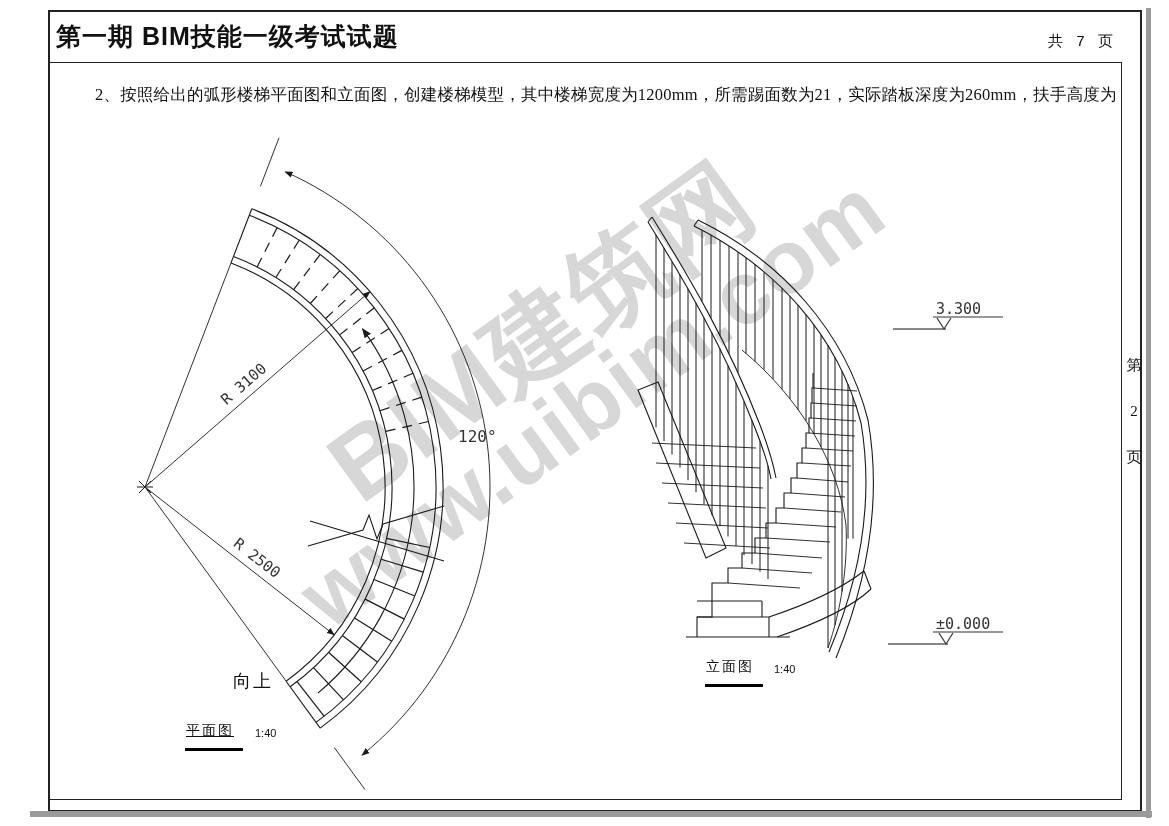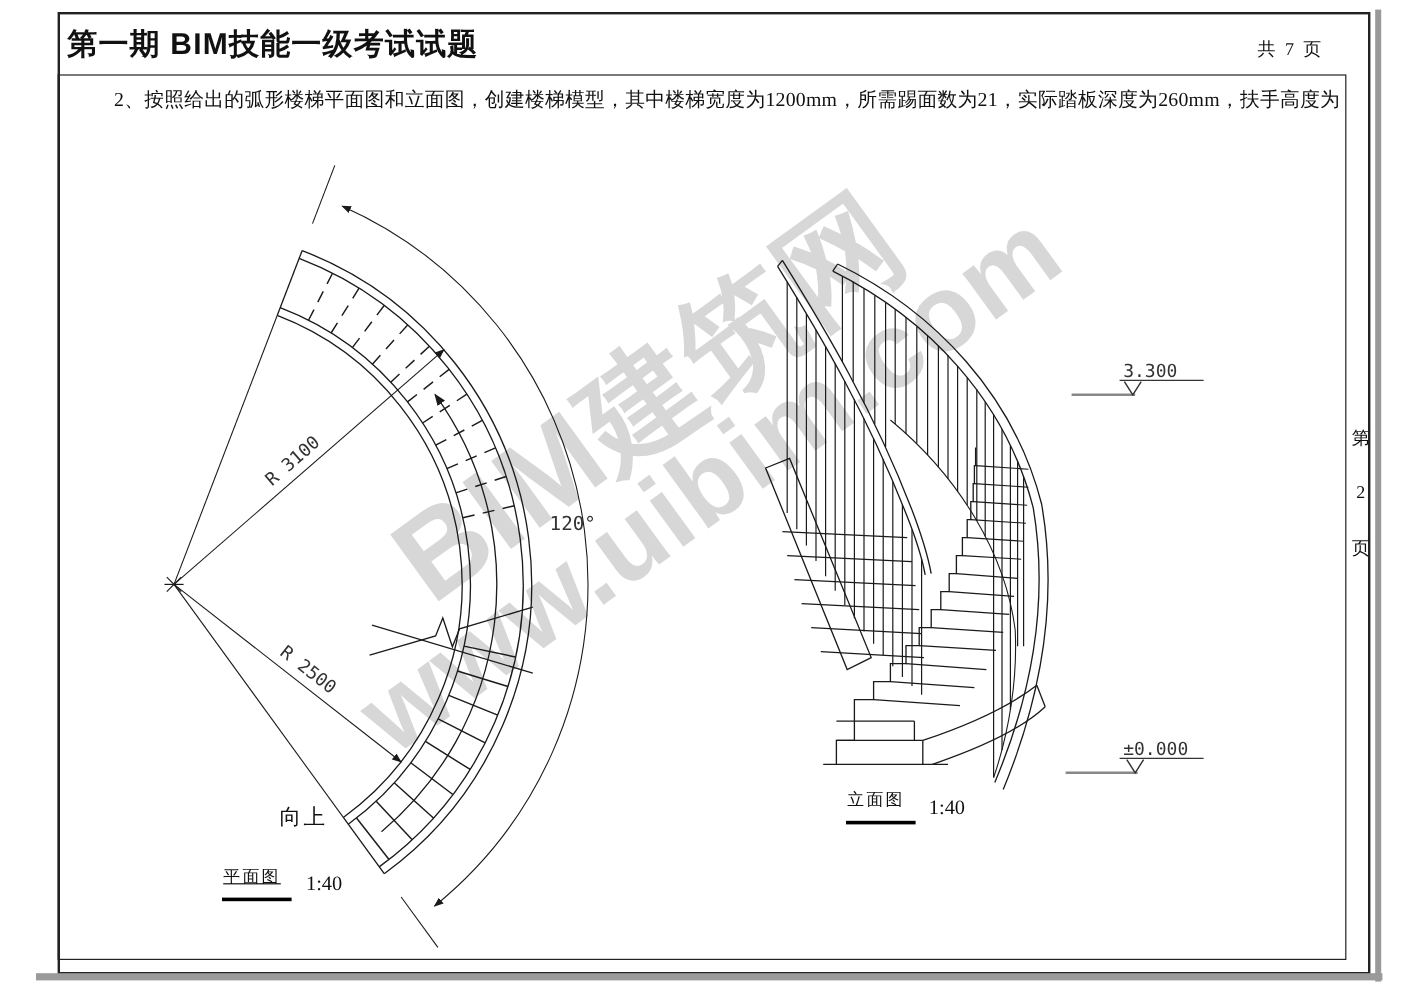--- a/index.html
+++ b/index.html
@@ -4,32 +4,32 @@
 <style>
   html,body{margin:0;padding:0;background:#fff;}
   .page{position:relative;width:1169px;height:826px;background:#fff;overflow:hidden;
         font-family:"Liberation Serif", serif;color:#111;}
   .abs{position:absolute;}
   .outer-frame{left:48px;top:10px;width:1094px;height:802px;border:2px solid #222;box-sizing:border-box;}
   .content-frame{left:48px;top:62px;width:1074px;height:738px;border:1.5px solid #222;box-sizing:border-box;}
   .edge-right{left:1146px;top:8px;width:5px;height:810px;background:#9a9a9a;}
   .edge-bottom{left:30px;top:811px;width:1122px;height:6px;background:#9a9a9a;}
   .page-title{left:56px;top:20px;font-family:"Liberation Sans",sans-serif;font-weight:700;font-size:25px;letter-spacing:1px;}
-  .pages-total{left:1048px;top:32px;font-size:15px;letter-spacing:2px;}
+  .pages-total{left:1048px;top:32px;font-size:15px;letter-spacing:2px;font-family:Liberation Mono, monospace;}
   .side-page{left:1122px;top:356px;width:24px;display:flex;flex-direction:column;align-items:center;gap:28px;font-size:15px;}
   .q-line{left:95px;width:1015px;font-size:16.5px;letter-spacing:.2px;white-space:nowrap;}
-  .q1{top:72px;text-align:right;} .q2{top:109px;}
+  .q1{top:84px;text-align:right;} .q2{top:109px;}
   .watermark{left:215px;top:278px;width:700px;text-align:center;color:#d7d7d7;
              font-family:"Liberation Sans",sans-serif;font-weight:700;line-height:.92;
              transform:rotate(-36deg);pointer-events:none;}
   .wm1{font-size:100px;letter-spacing:2px;}
   .wm2{font-size:90px;letter-spacing:1px;}
   .caption{font-size:14px;letter-spacing:2px;}
   .cap-bar{height:3px;background:#000;}
-  .scale{font-size:17px;font-family:Liberation Serif, serif;}
+  .scale{font-size:11px;font-family:Liberation Sans, sans-serif;}
   .up-label{left:233px;top:669px;font-size:18px;letter-spacing:2px;font-family:Liberation Mono, monospace;}
   svg{position:absolute;overflow:visible;}
   svg text{font-family:"DejaVu Sans Mono",monospace;fill:#333;}
 </style>
 </head>
 <body>
 
 <div class="page">
 
   <div class="abs outer-frame"></div>

